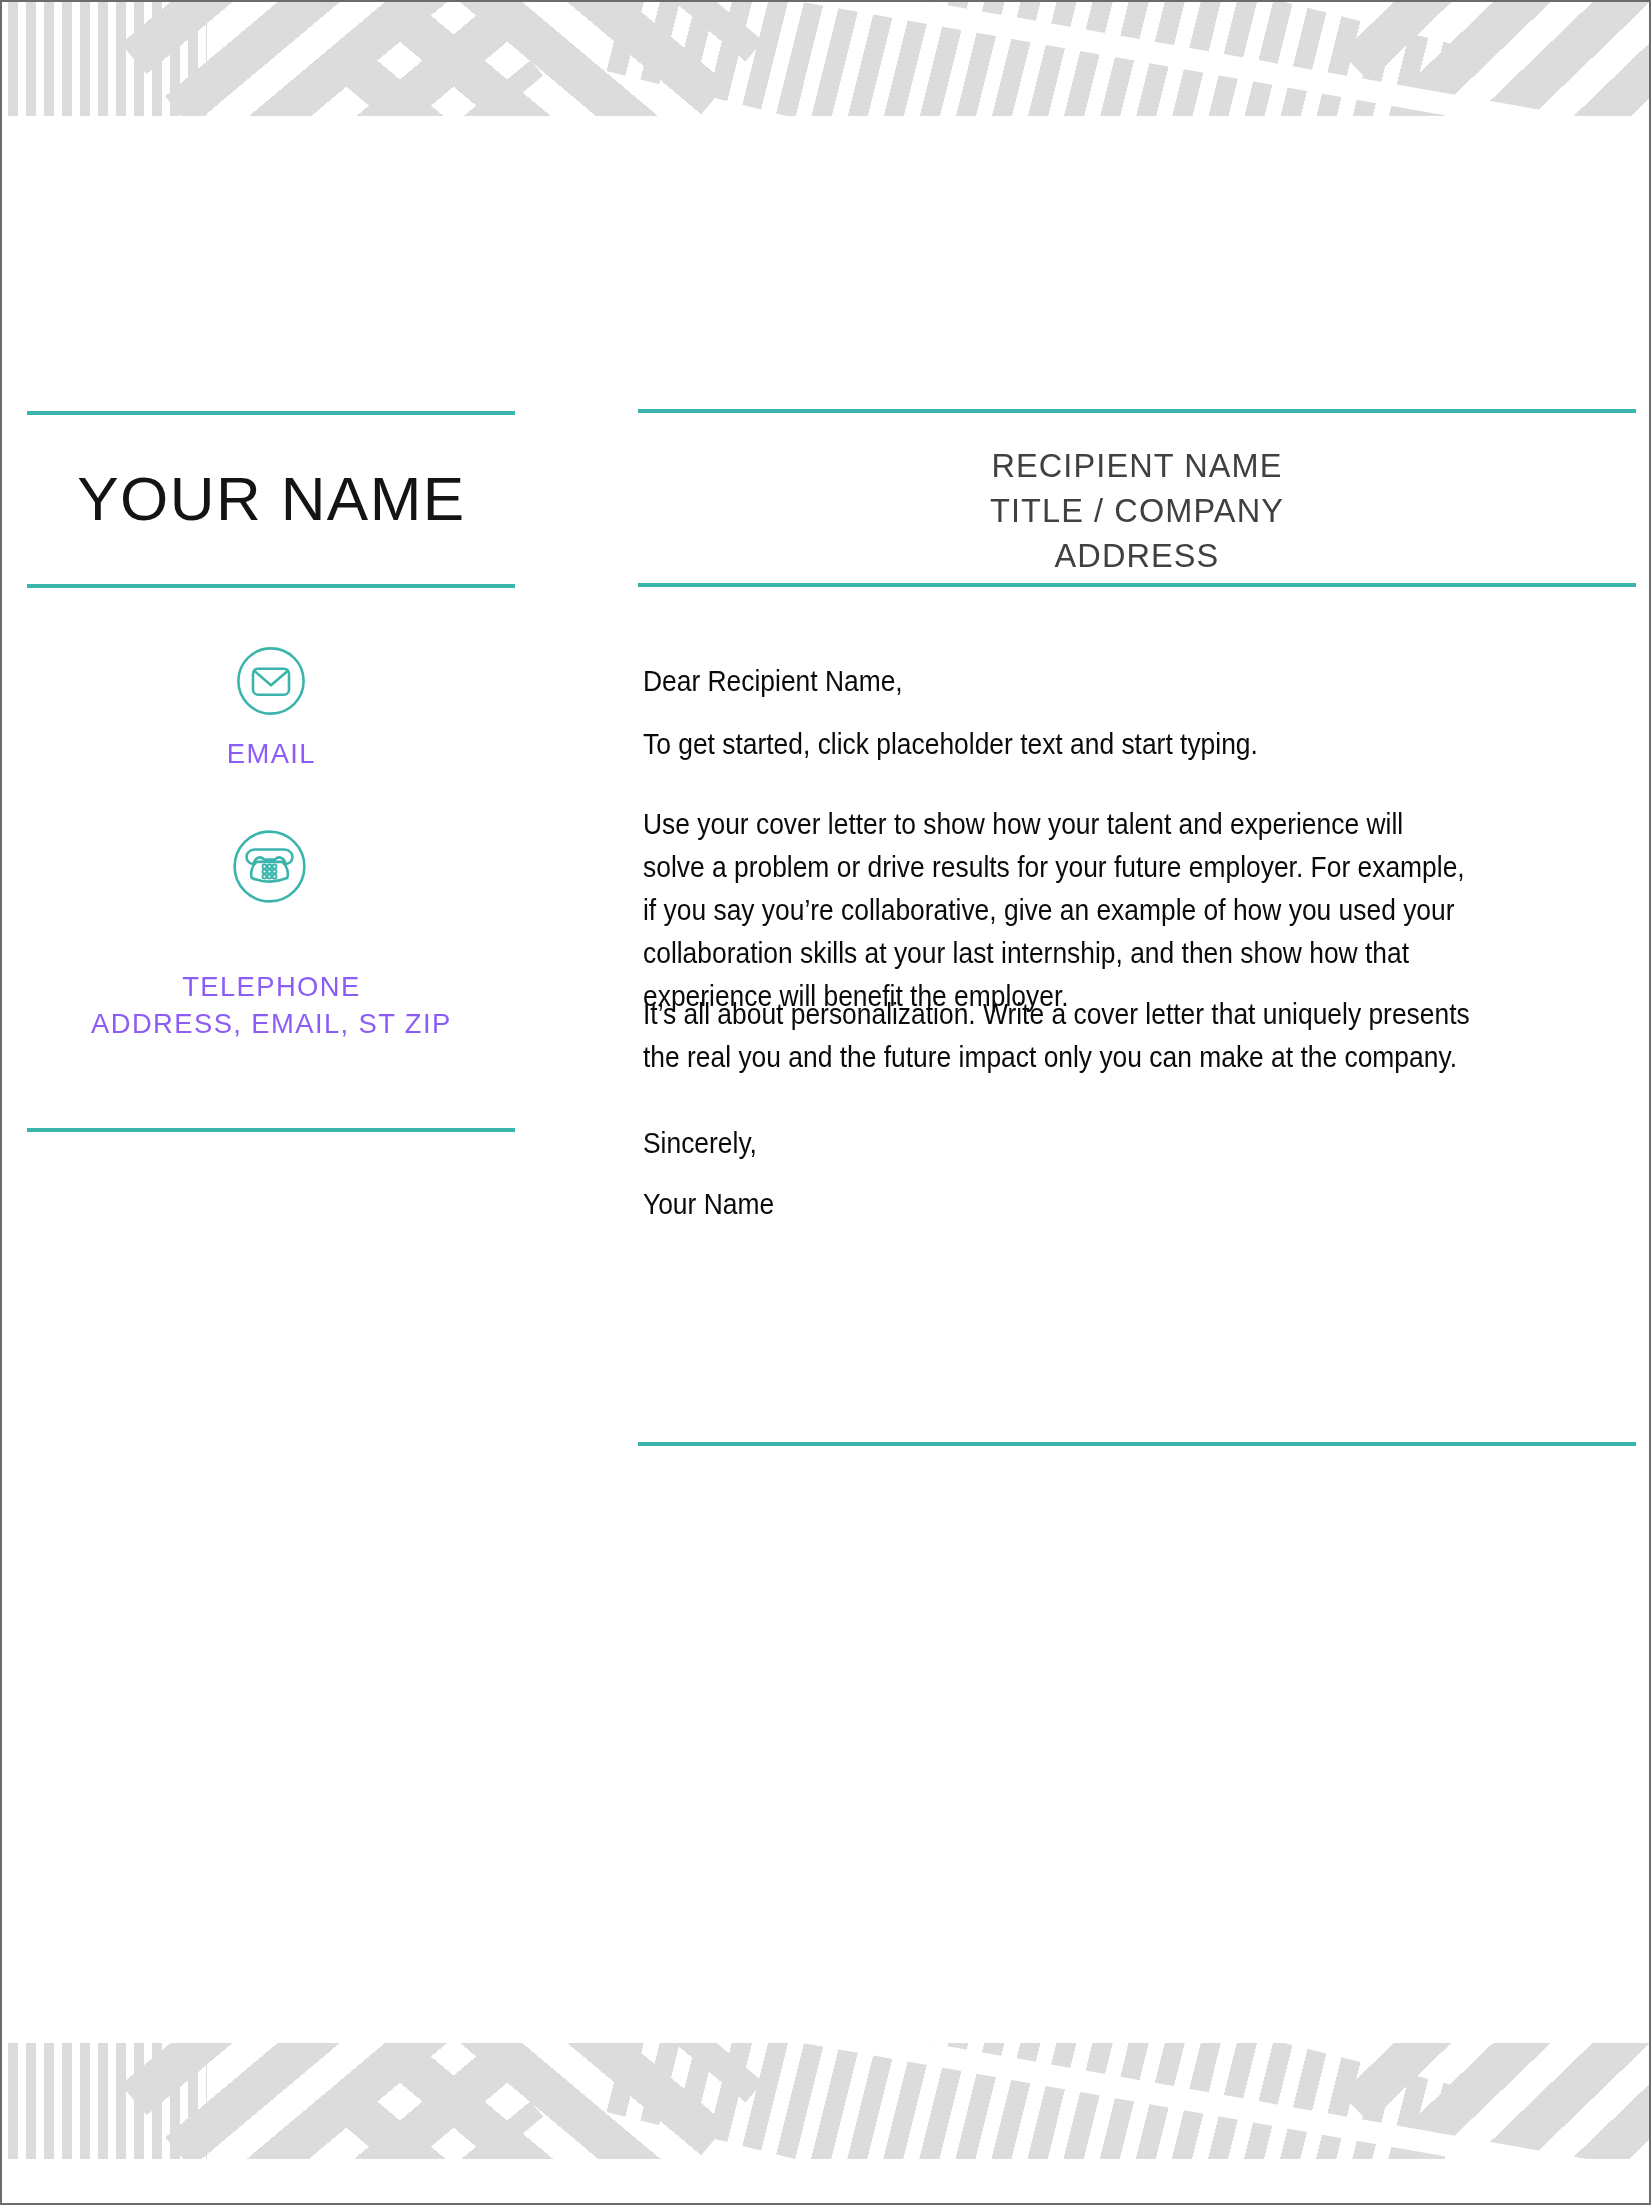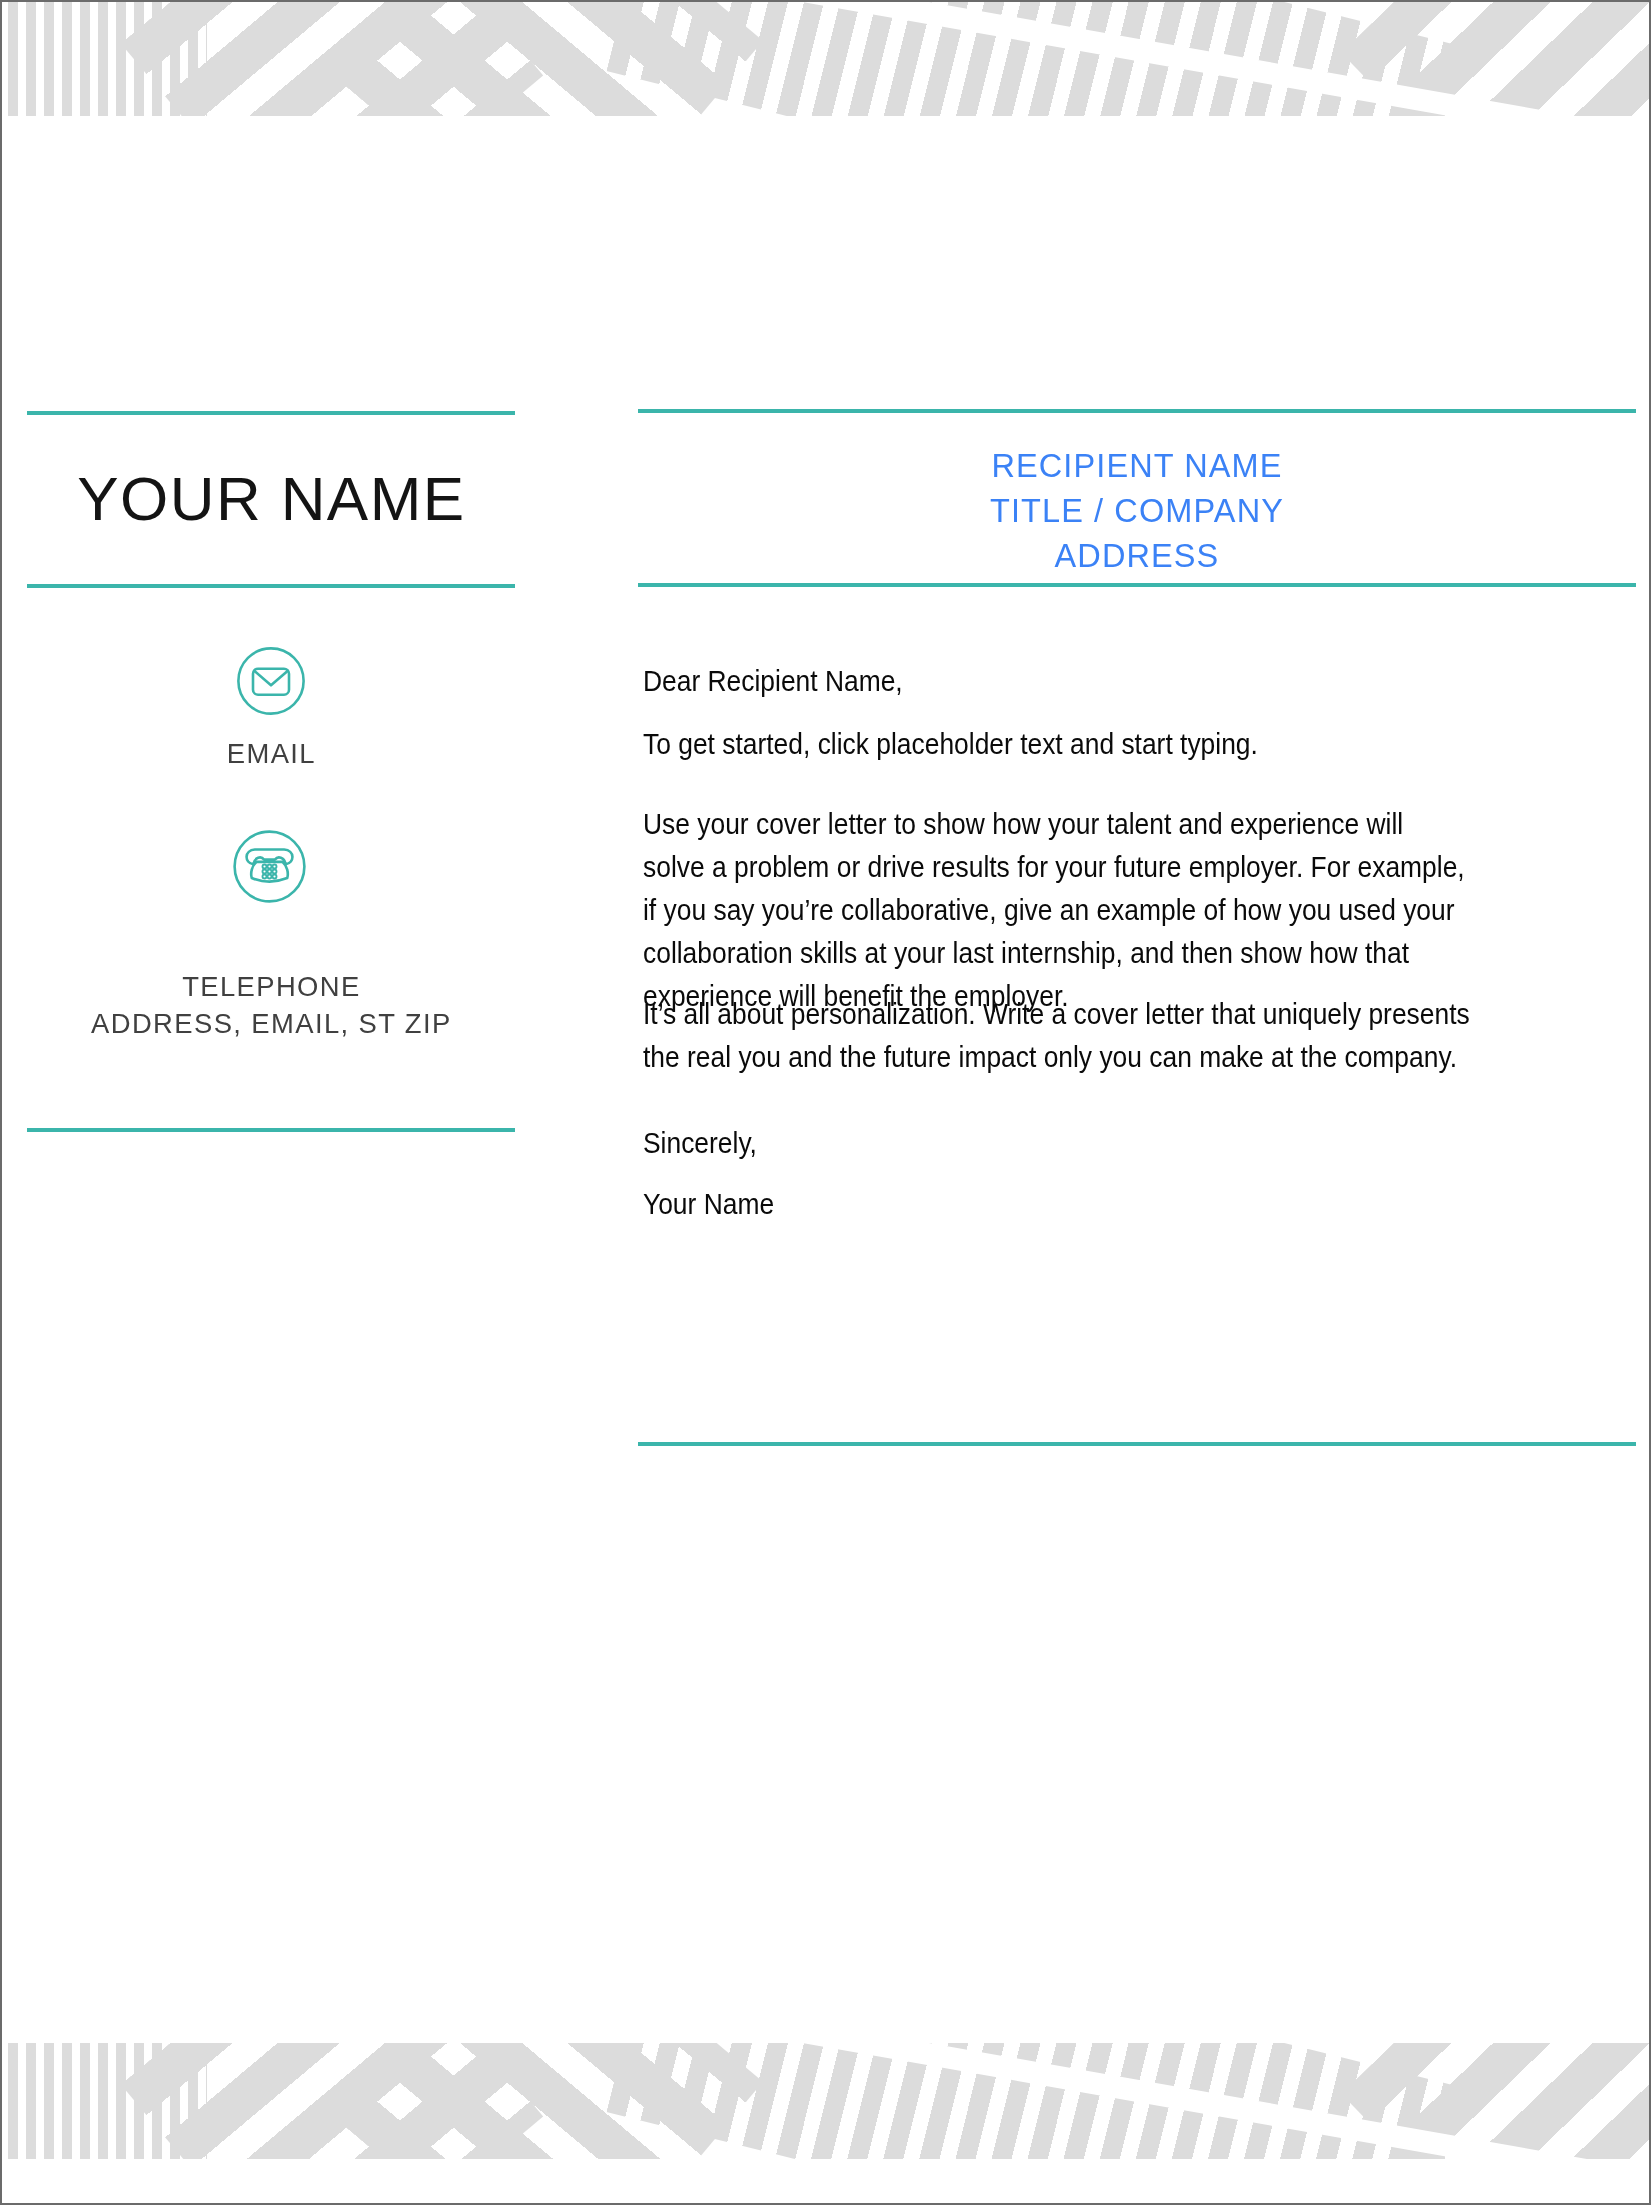--- a/index.html
+++ b/index.html
@@ -30,31 +30,31 @@
   .rule-l{left:27.4px;width:488px;}
   .rule-r{left:638px;width:998px;}
 
   
   .name{
     position:absolute;left:27.4px;top:464px;width:488px;text-align:center;
     font-size:62px;line-height:69px;letter-spacing:1.4px;color:#141414;white-space:pre;
   }
   .side-label{
     position:absolute;left:27.4px;width:488px;text-align:center;
-    font-size:27.4px;letter-spacing:1.4px;color:#404040;white-space:pre;
+    font-size:27.4px;letter-spacing:1.4px;color:#8b5cf6;white-space:pre;
   }
   .icon{position:absolute;width:72px;height:72px;color:#3bb5ab;}
   .icon svg{width:100%;height:100%;display:block;}
   .icon-email{left:235px;top:645px;}
   .icon-phone{left:231px;top:828px;width:77px;height:77px;}
 
   
   .recipient{
     position:absolute;left:638px;top:444px;width:998px;text-align:center;
-    font-size:32.5px;line-height:45px;letter-spacing:1.1px;white-space:pre-line;color:#3b82f6;
+    font-size:32.5px;line-height:45px;letter-spacing:1.1px;white-space:pre-line;color:#404040;
   }
   .body-text{
     position:absolute;left:643px;width:1008px;font-size:30px;line-height:43px;
     white-space:pre;transform:scaleX(0.88);transform-origin:left top;color:#0a0a0a;
   }
   .salutation{top:659px;}
   .para1{top:722px;}
   .para2{top:802px;}
   .para3{top:992px;}
   .closing{top:1121px;}

